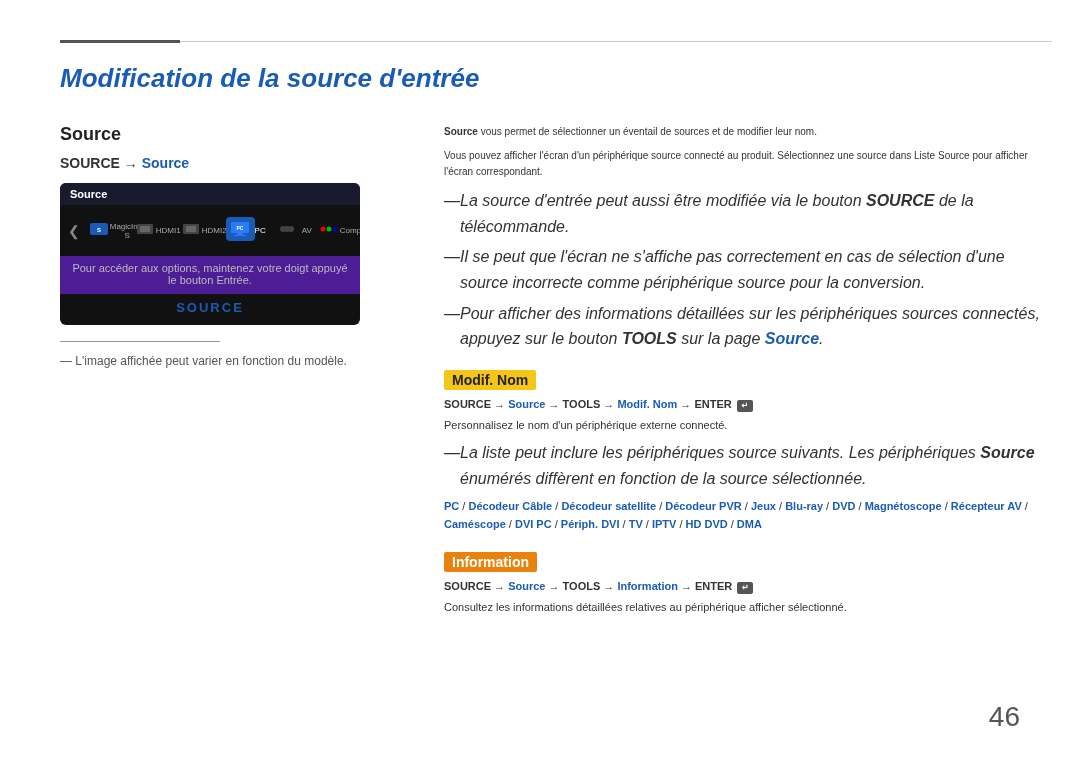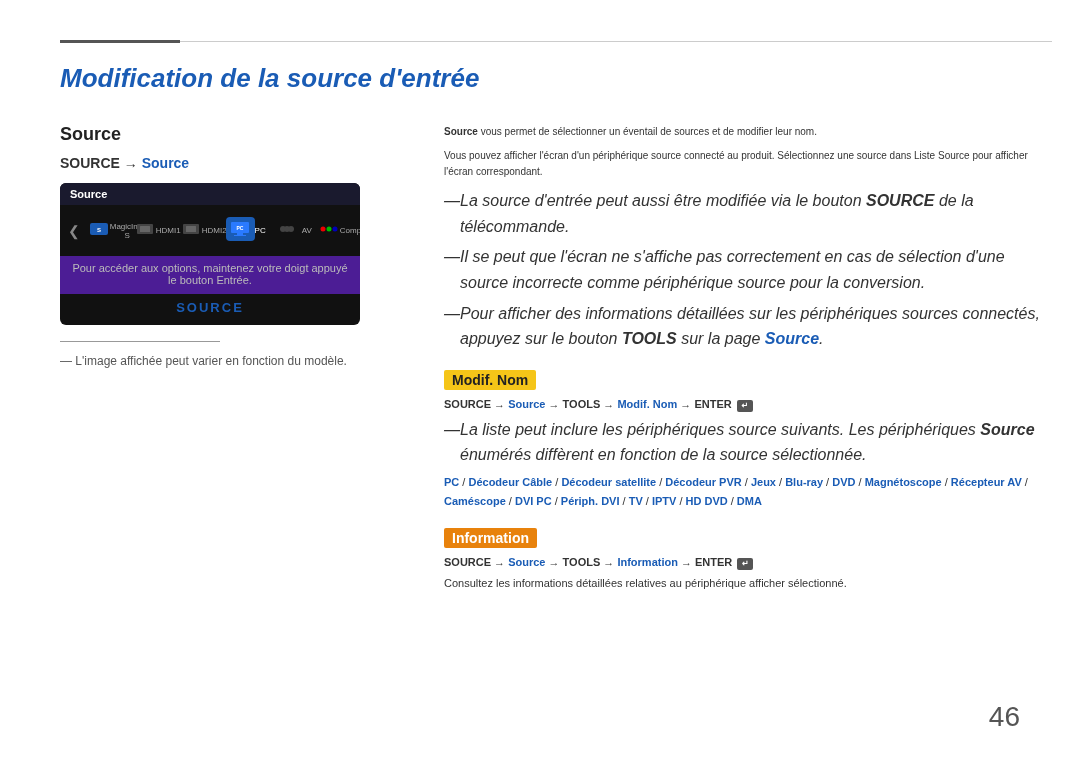--- a/index.html
+++ b/index.html
@@ -412,20 +412,21 @@
         Pour afficher des informations détaillées sur les périphériques sources connectés, appuyez sur le bouton <span class="bold-word">TOOLS</span> sur la page <span class="blue-link">Source</span>.
       </div>
 
       <div class="subsection">
         <div class="subsection-title-yellow">Modif. Nom</div>
 
         <div class="nav-path">
           <span>SOURCE → </span><span class="nav-blue">Source</span><span> → TOOLS → </span><span class="nav-blue">Modif. Nom</span><span> → ENTER </span><span class="enter-icon">↵</span>
         </div>
 
+        <p class="section-desc">Personnalisez le nom d'un périphérique externe connecté.</p>
 
         <div class="bullet-item">
           La liste peut inclure les périphériques source suivants. Les périphériques <span class="bold-word">Source</span> énumérés diffèrent en fonction de la source sélectionnée.
         </div>
 
         <div class="devices-list">
           <span class="blue-link">PC</span> / <span class="blue-link">Décodeur Câble</span> / <span class="blue-link">Décodeur satellite</span> / <span class="blue-link">Décodeur PVR</span> / <span class="blue-link">Jeux</span> / <span class="blue-link">Blu-ray</span> / <span class="blue-link">DVD</span> / <span class="blue-link">Magnétoscope</span> / <span class="blue-link">Récepteur AV</span> /<br>
           <span class="blue-link">Caméscope</span> / <span class="blue-link">DVI PC</span> / <span class="blue-link">Périph. DVI</span> / <span class="blue-link">TV</span> / <span class="blue-link">IPTV</span> / <span class="blue-link">HD DVD</span> / <span class="blue-link">DMA</span>
         </div>
       </div>

